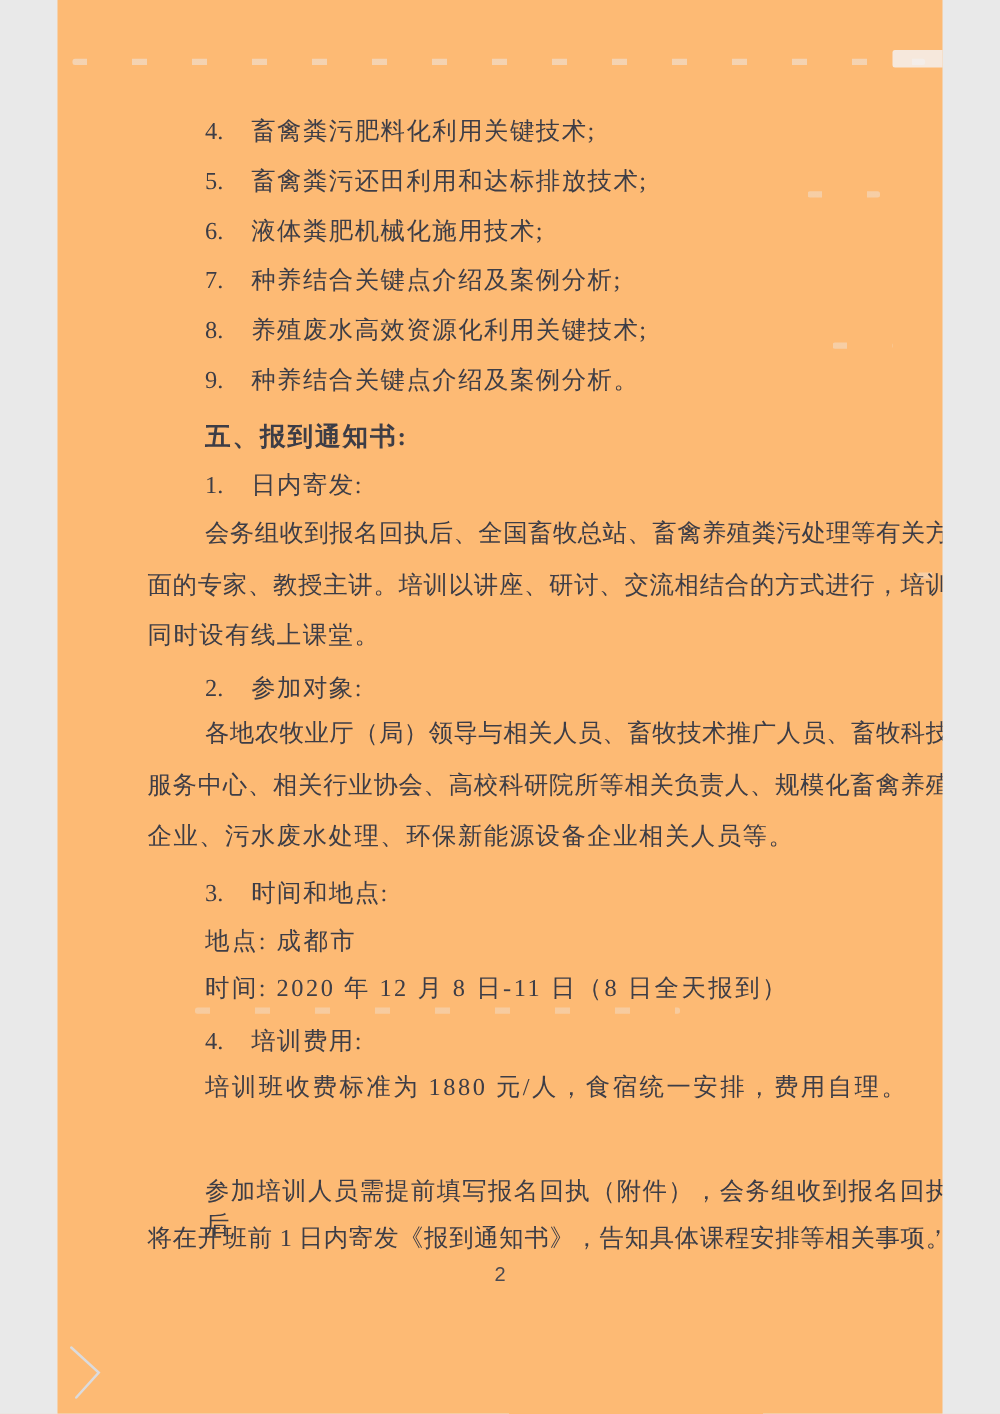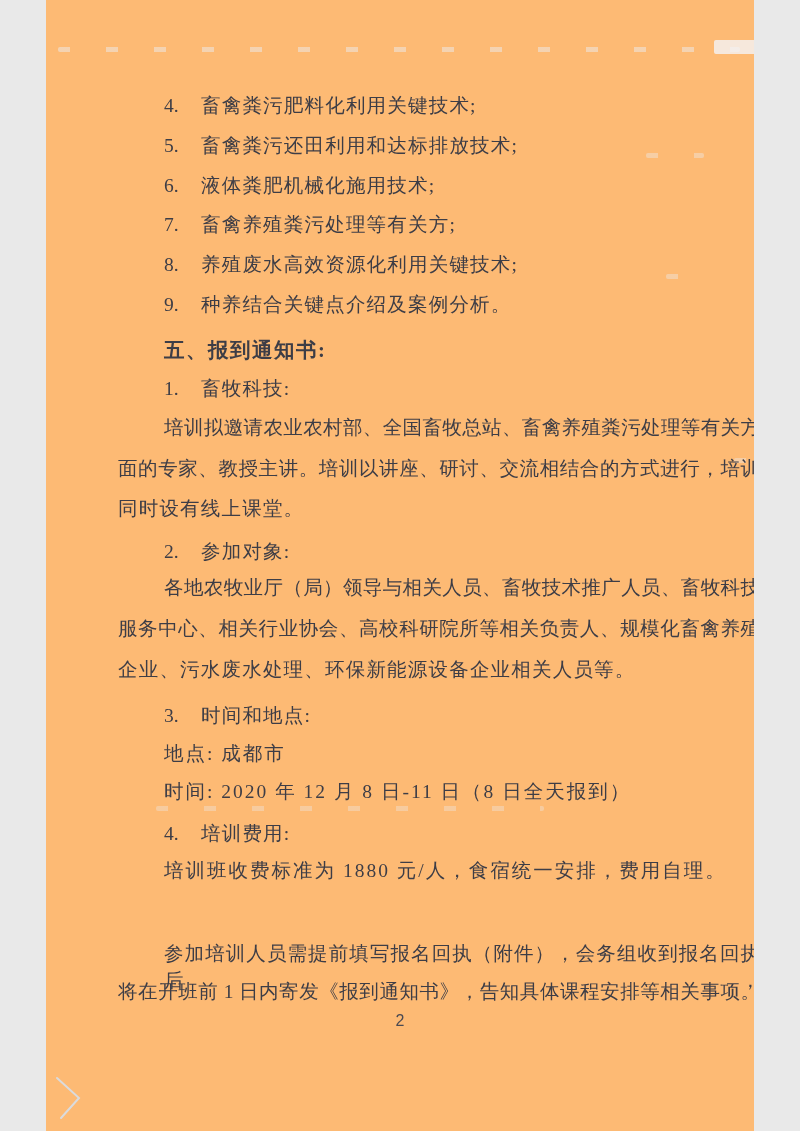--- a/index.html
+++ b/index.html
@@ -55,28 +55,28 @@
   <div class="noise-row" style="top:47px;left:12px;right:14px;"></div>
   <div class="noise-blob" style="top:40px;left:668px;width:122px;height:14px;"></div>
   <div class="noise-row" style="top:153px;left:600px;right:50px;opacity:.4;"></div>
   <div class="noise-row" style="top:274px;left:620px;right:40px;opacity:.4;"></div>
   <div class="noise-row" style="top:458px;left:688px;width:62px;opacity:.4;"></div>
   <div class="noise-row" style="top:806px;left:110px;right:210px;opacity:.35;"></div>
 
   <div class="ln indent" style="top:92px"><span class="num">4.</span><span>畜禽粪污肥料化利用关键技术;</span></div>
   <div class="ln indent" style="top:132px"><span class="num">5.</span><span>畜禽粪污还田利用和达标排放技术;</span></div>
   <div class="ln indent" style="top:172px"><span class="num">6.</span><span>液体粪肥机械化施用技术;</span></div>
-  <div class="ln indent" style="top:211px"><span class="num">7.</span><span>畜禽养殖粪污处理等有关方;</span></div>
+  <div class="ln indent" style="top:211px"><span class="num">7.</span><span>种养结合关键点介绍及案例分析;</span></div>
   <div class="ln indent" style="top:251px"><span class="num">8.</span><span>养殖废水高效资源化利用关键技术;</span></div>
   <div class="ln indent" style="top:291px"><span class="num">9.</span><span>种养结合关键点介绍及案例分析。</span></div>
 
   <div class="ln heading indent" style="top:337px">五、报到通知书:</div>
 
-  <div class="ln indent" style="top:375px"><span class="num">1.</span><span>畜牧科技:</span></div>
-  <div class="ln j indent" style="top:414px">培训拟邀请农业农村部、全国畜牧总站、畜禽养殖粪污处理等有关方</div>
+  <div class="ln indent" style="top:375px"><span class="num">1.</span><span>日内寄发:</span></div>
+  <div class="ln j indent" style="top:414px">会务组收到报名回执后、全国畜牧总站、畜禽养殖粪污处理等有关方</div>
   <div class="ln j" style="top:455px">面的专家、教授主讲。培训以讲座、研讨、交流相结合的方式进行，培训</div>
   <div class="ln" style="top:495px">同时设有线上课堂。</div>
 
   <div class="ln indent" style="top:538px"><span class="num">2.</span><span>参加对象:</span></div>
   <div class="ln j indent" style="top:574px">各地农牧业厅（局）领导与相关人员、畜牧技术推广人员、畜牧科技</div>
   <div class="ln j" style="top:615px">服务中心、相关行业协会、高校科研院所等相关负责人、规模化畜禽养殖</div>
   <div class="ln" style="top:656px">企业、污水废水处理、环保新能源设备企业相关人员等。</div>
 
   <div class="ln indent" style="top:702px"><span class="num">3.</span><span>时间和地点:</span></div>
   <div class="ln indent detail" style="top:740px">地点: 成都市</div>

